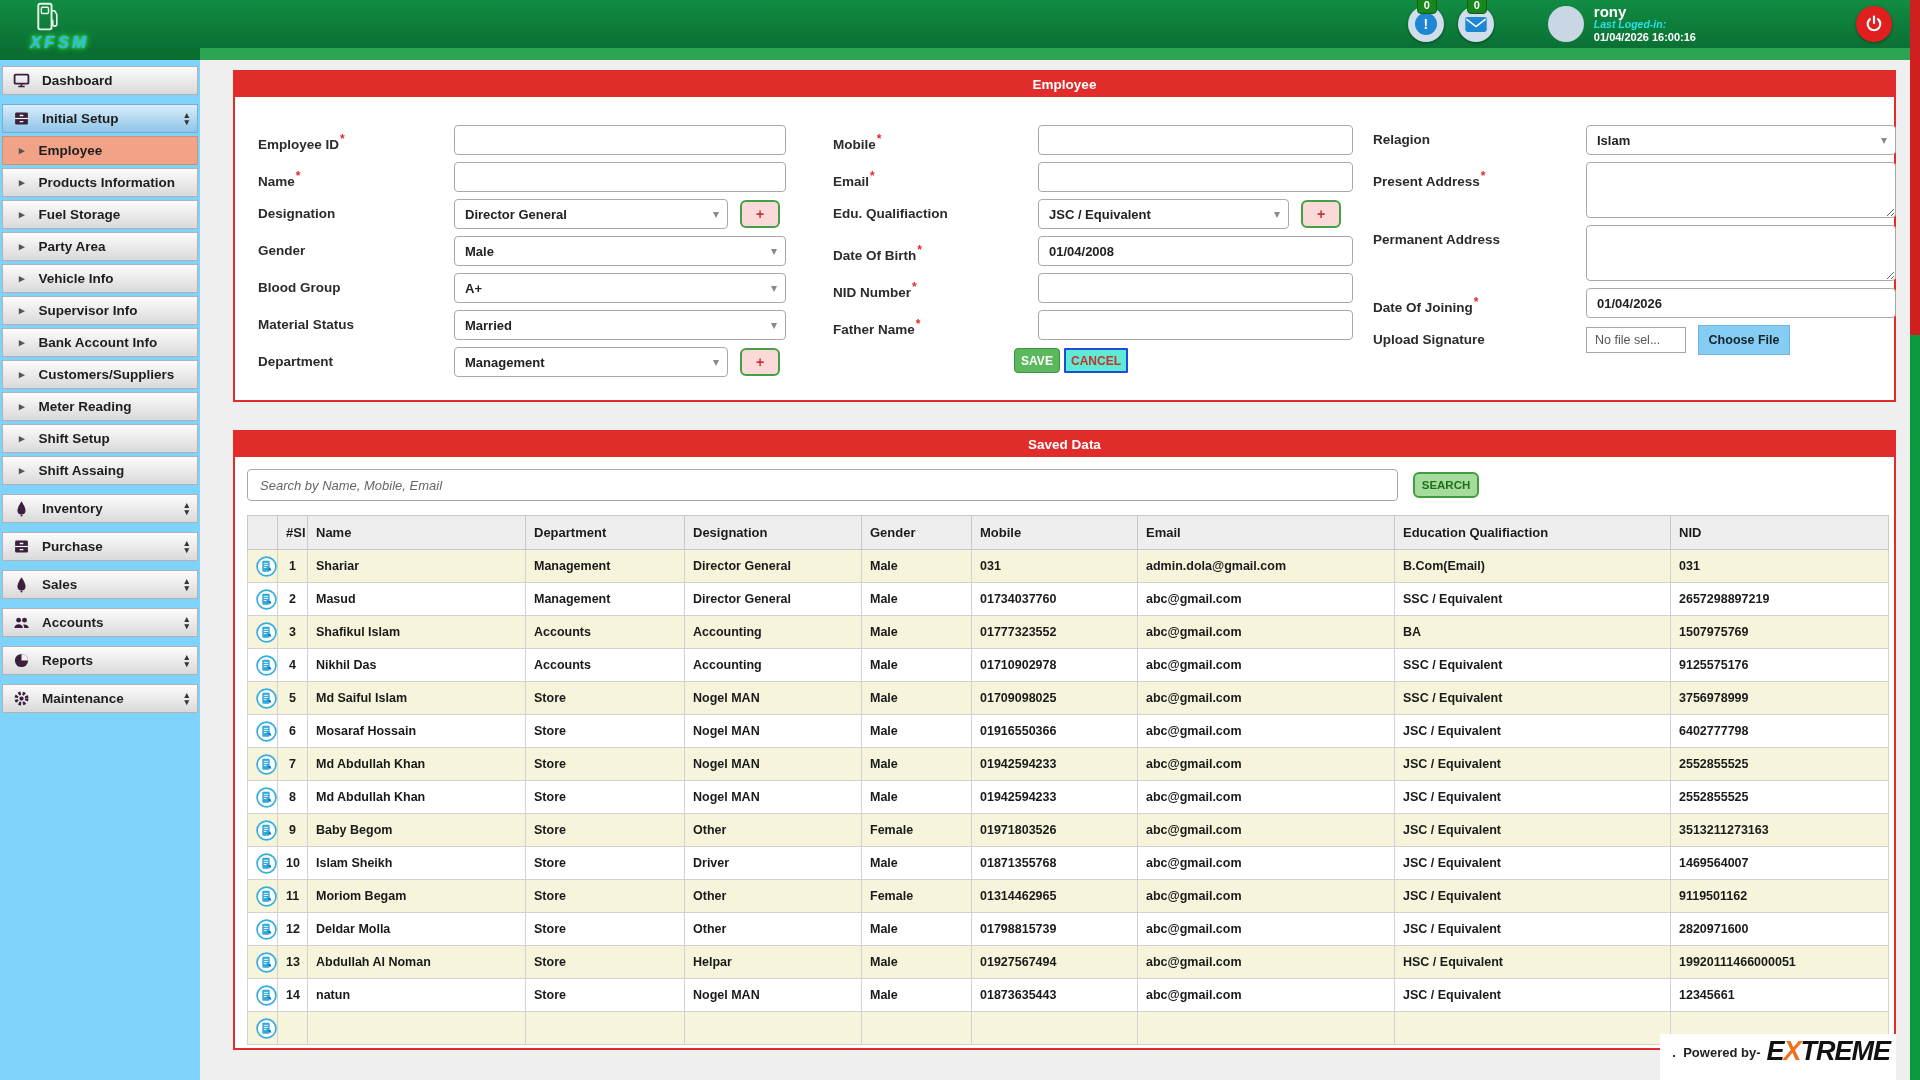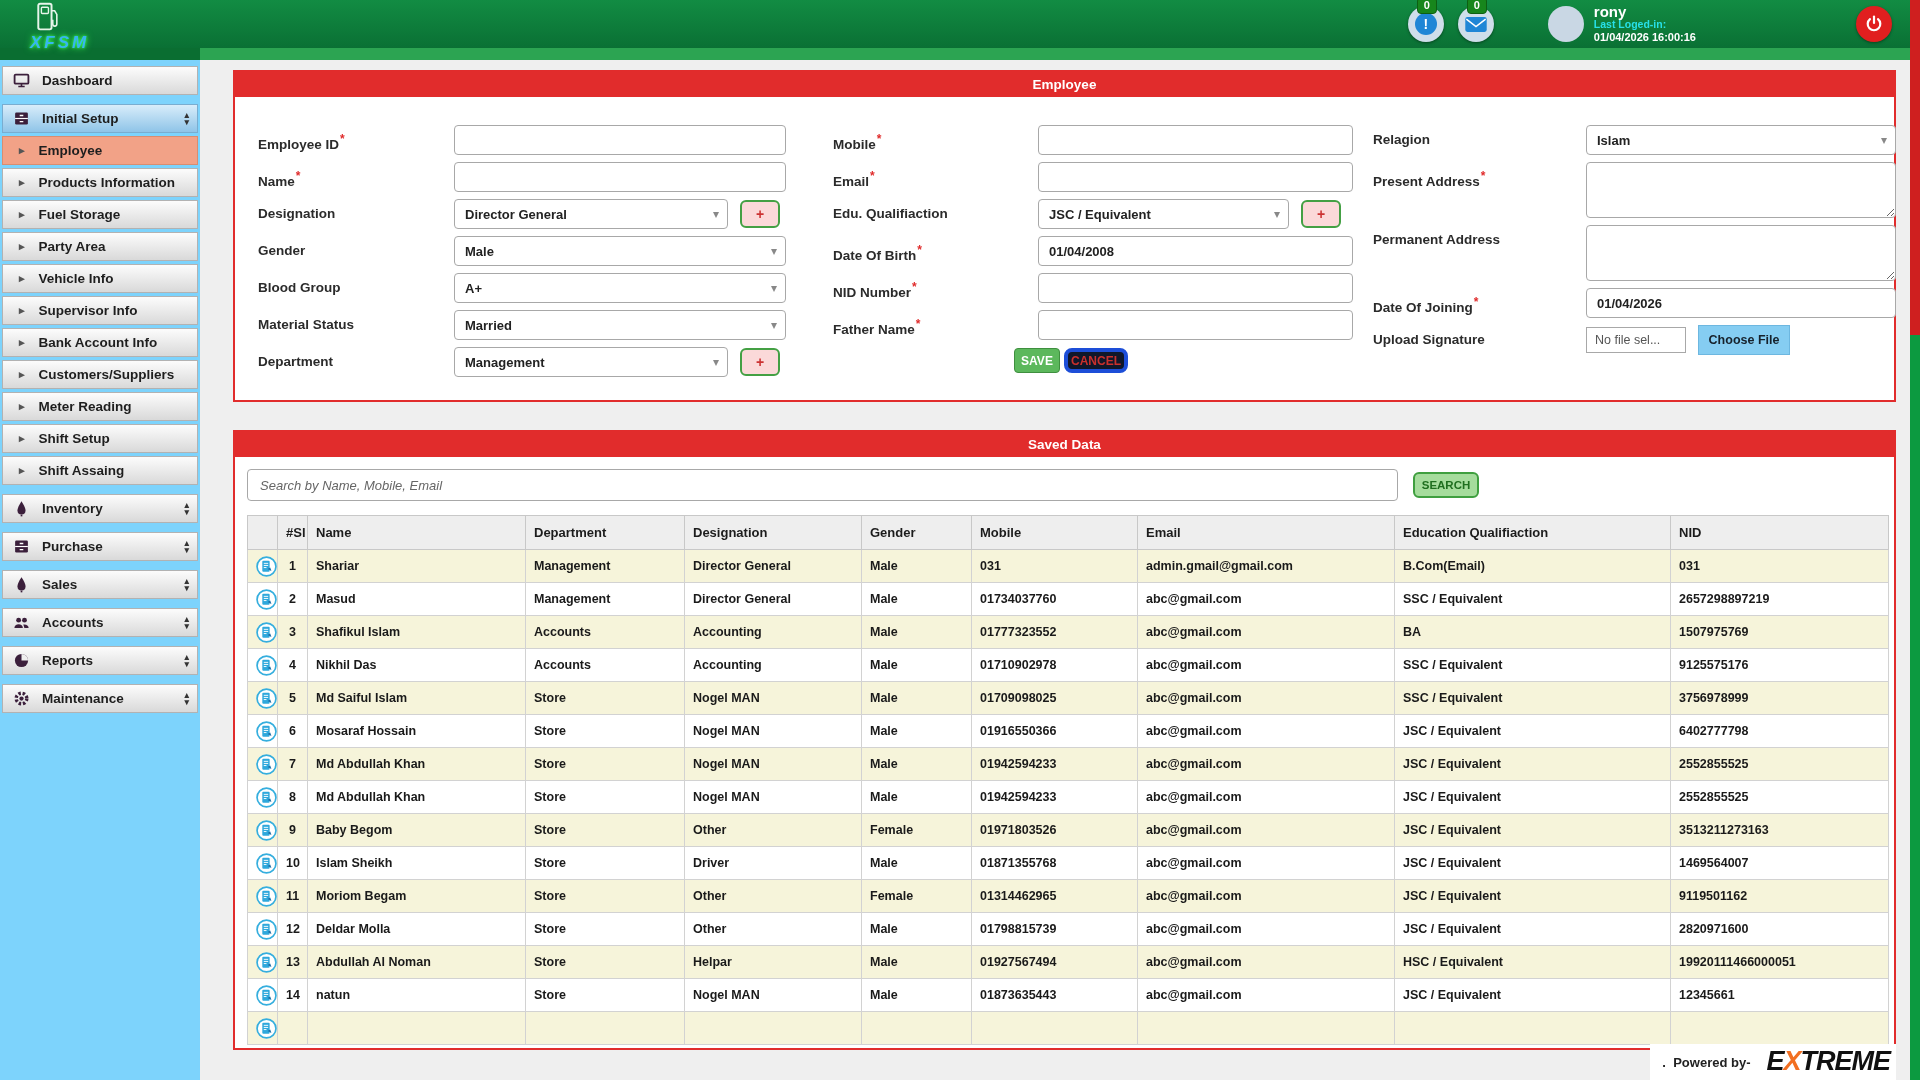--- a/index.html
+++ b/index.html
@@ -21,21 +21,21 @@
   .hicon { position:relative; width:36px; height:36px; border-radius:50%; background:#cfdeea;
            display:flex; align-items:center; justify-content:center; margin-right:14px; cursor:pointer;
            box-shadow:0 1px 3px rgba(0,0,0,.4); }
   .hicon .inner { width:22px; height:22px; border-radius:50%; background:#1f86d6; color:#fff;
                   font-weight:bold; font-size:14px; display:flex; align-items:center; justify-content:center; }
   .badge { position:absolute; top:-9px; left:9px; background:#17861c; border:1px solid #0d5f12;
            color:#fff; font-size:11px; font-weight:bold; padding:0 6px; border-radius:4px; line-height:15px; }
   .avatar { width:36px; height:36px; border-radius:50%; background:#c9d7e4; margin:0 10px 0 40px; cursor:pointer; }
   .userinfo { line-height:13px; margin-right:160px; }
   .user-name { color:#fff; font-weight:bold; font-size:15px; }
-  .user-sub { color:#27e0e8; font-size:10.5px; font-weight:bold; }
+  .user-sub { color:#27e0e8; font-size:10.5px; font-weight:bold;font-style:italic; }
   .user-date { color:#fff; font-size:11px; font-weight:bold; }
   .power { width:36px; height:36px; border-radius:50%; background:#e11f1f; display:flex; align-items:center;
            justify-content:center; margin-right:28px; cursor:pointer; box-shadow:0 1px 3px rgba(0,0,0,.4); }
   .power svg { width:20px; height:20px; }
 
   
   .scrollbar { position:absolute; top:0; right:0; width:10px; bottom:0; background:#0c9a40; z-index:20; }
   .scroll-thumb { position:absolute; top:0; left:0; right:0; height:335px; background:#cf1f1f; }
 
   
@@ -86,21 +86,21 @@
   .tarea { width:310px; height:56px; border:1px solid #a8a8a8; border-radius:4px; padding:6px 10px;
            font-size:13px; font-family:inherit; resize:vertical; }
   .filewrap { display:flex; align-items:center; }
   .filebox { width:100px; height:26px; border:1px solid #a8a8a8; font-size:12.5px; color:#555;
              padding:0 8px; line-height:24px; overflow:hidden; white-space:nowrap; background:#fff; }
   .choosefile { height:30px; width:92px; background:#85cdf2; border:1px solid #6db7e0; font-size:12.5px;
                 font-weight:bold; color:#16212b; cursor:pointer; margin-left:12px; font-family:inherit; }
   .btnrow { margin-left:181px; margin-top:8px; display:flex; gap:4px; }
   .save-btn { width:46px; height:25px; background:#5cb85c; border:1px solid #3f8f3f; border-radius:4px;
               color:#fff; font-weight:bold; font-size:12px; cursor:pointer; font-family:inherit; }
-  .cancel-btn { width:64px; height:25px; background:#0f172a; border:4px solid #1d4ed8; border-radius:8px;
+  .cancel-btn { width:64px; height:25px; background:#5eead4; border:2px solid #1d4ed8; border-radius:1px;
                 color:#c9302c; font-weight:bold; font-size:12px; cursor:pointer; font-family:inherit; }
 
   
   .saved-panel { margin-top:28px; height:620px; overflow:hidden; }
   .search-row { display:flex; align-items:center; padding:12px 12px 10px 12px; }
   .search-input { width:1151px; height:32px; border:1px solid #a8a8a8; border-radius:4px; padding:0 12px;
                   font-size:13px; font-style:italic; color:#444; font-family:inherit; }
   .search-input::placeholder { color:#666; font-style:italic; }
   .search-btn { margin-left:15px; width:66px; height:26px; background:#a5dc9c; border:2px solid #3f9f3f;
                 border-radius:6px; color:#1f6f1f; font-weight:bold; font-size:11.5px; cursor:pointer; font-family:inherit; }
@@ -109,21 +109,21 @@
                   text-align:left; padding:0 8px; height:34px; }
   table.grid td { border:1px solid #d2d2d2; font-size:12.5px; font-weight:bold; color:#1a1a1a;
                   padding:0 8px; height:33px; background:#fff; overflow:hidden; white-space:nowrap; }
   table.grid tr.alt td { background:#f6f4da; }
   td.icon-cell, th.icon-cell { text-align:center; padding:0; }
   td.sl-cell { text-align:center; padding:0 2px; }
   .edit-ic { display:inline-block; width:21px; height:21px; vertical-align:middle; cursor:pointer; }
 
   
   .footer { position:absolute; right:24px; bottom:0; background:#fff; display:flex; align-items:flex-end;
-            gap:16px; padding:4px 6px 6px 12px; z-index:15; }
+            gap:6px; padding:4px 6px 16px 12px; z-index:15; }
   .powered { font-size:13px; font-weight:bold; color:#222; padding-bottom:4px; }
   .brand { font-size:27px; font-weight:bold; font-style:italic; letter-spacing:-1px; color:#111; line-height:26px; }
   .brand .bx { color:#f26f21; }
 </style>
 </head>
 <body>
 
 <div class="app">
 
   <div class="header">
@@ -521,21 +521,21 @@
                     <rect x="6" y="4.5" width="7" height="10.5" rx="1" fill="#2fa8dc"></rect>
                     <path d="M7.4 7h4.2M7.4 9h4.2M7.4 11h2.6" stroke="#fff" stroke-width="0.9"></path>
                     <path d="M11 12.3l3.8 2-1.3-3.3z" fill="#1b6fa8"></path>
                   </svg></span></td>
               <td class="sl-cell">1</td>
               <td>Shariar</td>
               <td>Management</td>
               <td>Director General</td>
               <td>Male</td>
               <td>031</td>
-              <td>admin.gmail@gmail.com</td>
+              <td>admin.dola@gmail.com</td>
               <td>B.Com(Email)</td>
               <td>031</td>
             </tr>
             <tr>
               <td class="icon-cell"><span><svg class="edit-ic" viewBox="0 0 20 20">
                     <circle cx="10" cy="10" r="9" fill="#fff" stroke="#35aede" stroke-width="1.6"></circle>
                     <rect x="6" y="4.5" width="7" height="10.5" rx="1" fill="#2fa8dc"></rect>
                     <path d="M7.4 7h4.2M7.4 9h4.2M7.4 11h2.6" stroke="#fff" stroke-width="0.9"></path>
                     <path d="M11 12.3l3.8 2-1.3-3.3z" fill="#1b6fa8"></path>
                   </svg></span></td>

